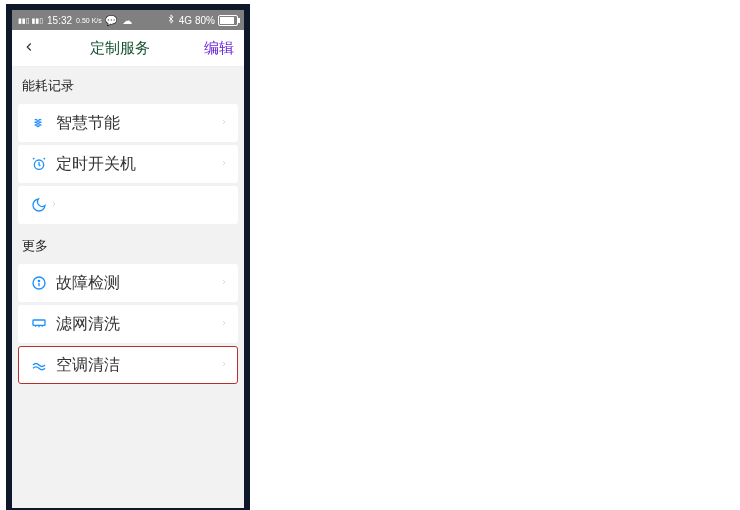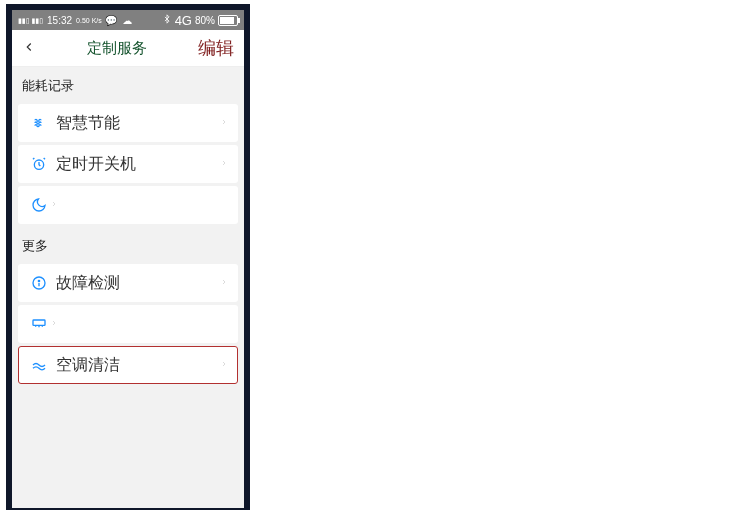--- a/index.html
+++ b/index.html
@@ -9,21 +9,21 @@
   .status{height:20px;background:#808080;color:#fff;display:flex;align-items:center;font-size:10px;padding:0 6px;justify-content:space-between;}
   .status .sl{display:flex;align-items:center;gap:4px;}
   .status .sr{display:flex;align-items:center;gap:3px;}
   .battery{width:18px;height:9px;border:1px solid #fff;border-radius:2px;position:relative;display:inline-block;}
   .battery:after{content:"";position:absolute;right:-3px;top:2px;width:2px;height:5px;background:#fff;}
   .battery i{position:absolute;left:1px;top:1px;height:7px;width:80%;background:#fff;display:block;}
   
   .nav{height:36px;background:#fff;border-bottom:1px solid #eee;display:flex;align-items:center;justify-content:space-between;padding:0 10px;}
   .nav .back{font-size:18px;color:#333;}
   .nav .title{font-size:15px;color:#14532d;}
-  .nav .edit{font-size:18px;color:#7f1d1d;}
+  .nav .edit{font-size:15px;color:#6d28d9;}
   
   .sec{padding:10px 10px 6px;font-size:13px;color:#222;font-weight:500;}
   
   .card{margin:3px 6px;background:#fff;border-radius:3px;display:flex;align-items:center;height:38px;padding:0 10px;position:relative;}
   .card .ic{width:22px;display:flex;align-items:center;justify-content:center;color:#1e90ff;}
   .card .ic svg{width:16px;height:16px;}
   .card .lbl{flex:1;font-size:16px;color:#333;margin-left:6px;}
   .card .chev{color:#c8c8c8;}
   .card .chev svg{width:8px;height:12px;}
   .hl{outline:1.5px solid #b23030;outline-offset:-1px;}
@@ -42,21 +42,21 @@
       <span class="tiny">0.50 K/s</span>
       <span>💬</span>
       <span>☁</span>
     </div>
     <div class="sr">
       <span>
         <svg viewBox="0 0 24 24" width="10" height="10" fill="none" stroke="#fff" stroke-width="2">
               <path d="M7 7l10 10-5 5V2l5 5L7 17"></path>
             </svg>
       </span>
-      <span style="font-size:13px;">4G</span>
+      <span style="font-size:10px;">4G</span>
       <span>80%</span>
       <span class="battery">
             <i></i>
           </span>
     </div>
   </div>
 
   <div class="nav">
     <span class="back">
       <svg viewBox="0 0 24 24" width="14" height="14" fill="none" stroke="#333" stroke-width="2">
@@ -126,20 +126,21 @@
           </svg></span>
   </div>
 
   <div class="card">
     <span class="ic">
       <svg viewBox="0 0 24 24" fill="none" stroke="#1e90ff" stroke-width="2">
             <rect x="3" y="6" width="18" height="8" rx="1"></rect>
             <path d="M7 14v2M12 14v3M17 14v2"></path>
           </svg>
     </span>
+    <span class="lbl">滤网清洗</span>
     <span class="chev"><svg viewBox="0 0 24 24" fill="none" stroke="#c8c8c8" stroke-width="2">
             <polyline points="9 18 15 12 9 6"></polyline>
           </svg></span>
   </div>
 
   <div class="card hl">
     <span class="ic">
       <svg viewBox="0 0 24 24" fill="none" stroke="#1e90ff" stroke-width="2">
             <path d="M3 12c3-3 6-3 9 0s6 3 9 0"></path>
             <path d="M3 17c3-3 6-3 9 0s6 3 9 0"></path>

